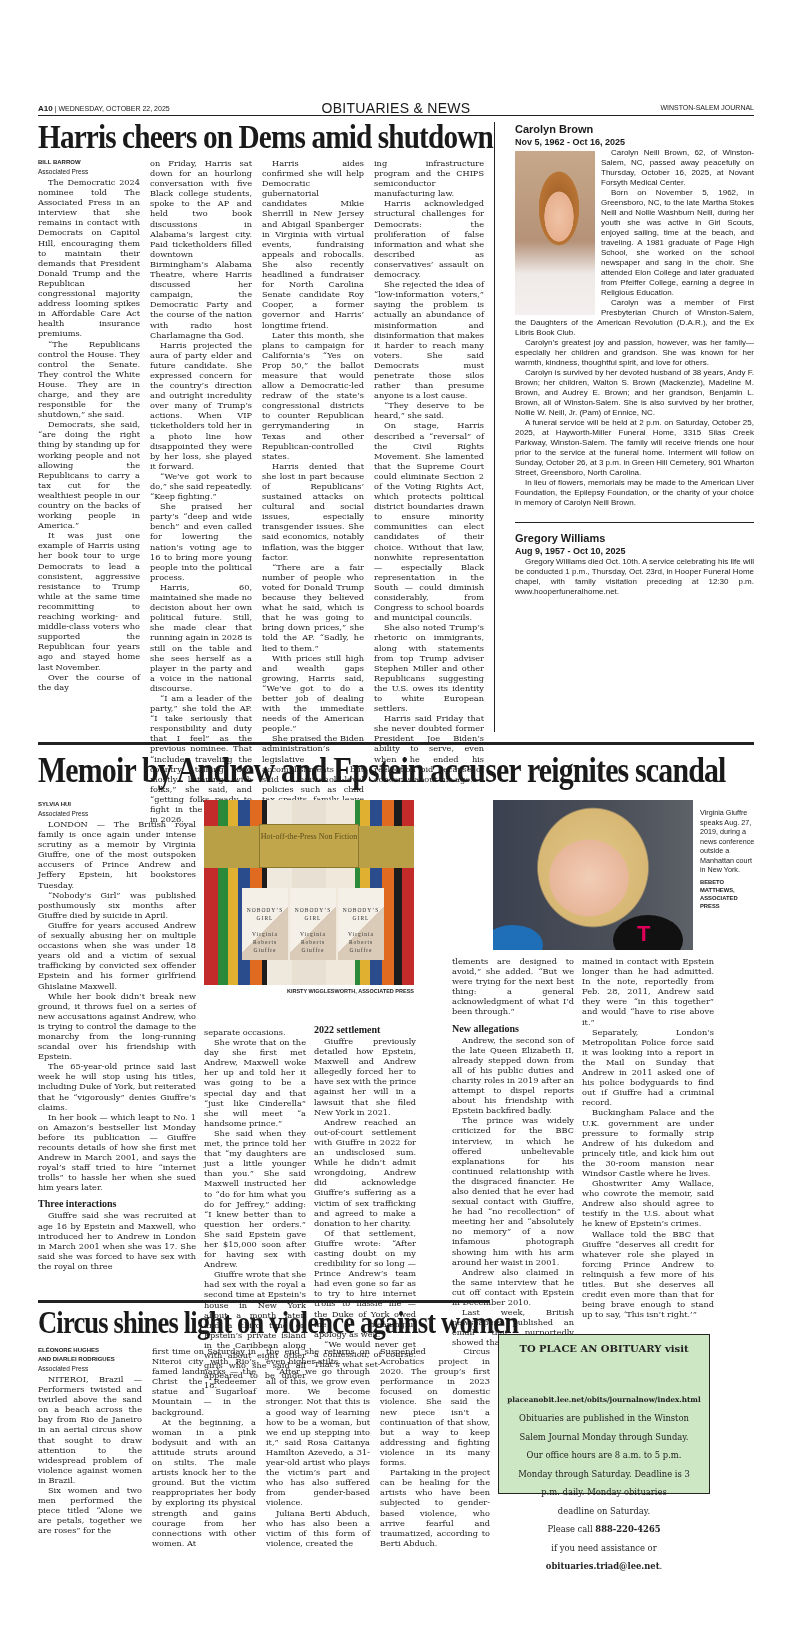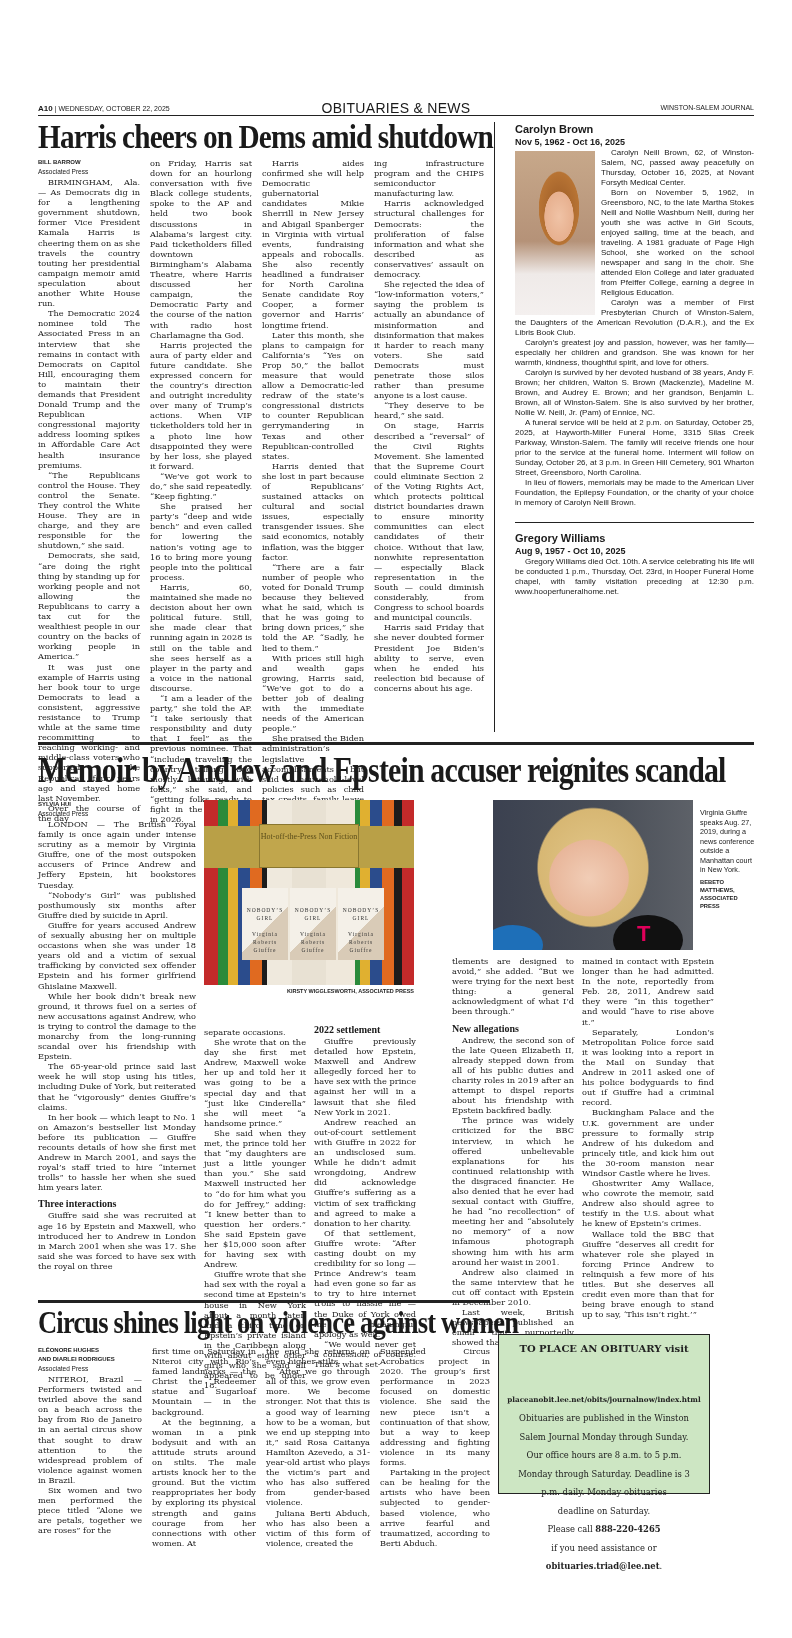--- a/index.html
+++ b/index.html
@@ -68,21 +68,20 @@
       <b>A10</b> | <span>WEDNESDAY, OCTOBER 22, 2025</span>
     </div>
     <div class="center">OBITUARIES &amp; NEWS</div>
     <div class="right">WINSTON-SALEM JOURNAL</div>
   </div>
 
   <div class="headline h1">Harris cheers on Dems amid shutdown</div>
 
   <div class="col" style="left:0; top:158px; width:102px;">
     <div class="byline"><span>BILL BARROW</span><br><span class="org">Associated Press</span></div>
-    <p>BIRMINGHAM, Ala. — As Democrats dig in for a lengthening government shutdown, former Vice President Kamala Harris is cheering them on as she travels the country touting her presidential campaign memoir amid speculation about another White House run.</p>
       <p>The Democratic 2024 nominee told The Associated Press in an interview that she remains in contact with Democrats on Capitol Hill, encouraging them to maintain their demands that President Donald Trump and the Republican congressional majority address looming spikes in Affordable Care Act health insurance premiums.</p>
       <p>“The Republicans control the House. They control the Senate. They control the White House. They are in charge, and they are responsible for the shutdown,” she said.</p>
       <p>Democrats, she said, “are doing the right thing by standing up for working people and not allowing the Republicans to carry a tax cut for the wealthiest people in our country on the backs of working people in America.”</p>
       <p>It was just one example of Harris using her book tour to urge Democrats to lead a consistent, aggressive resistance to Trump while at the same time recommitting to reaching working- and middle-class voters who supported the Republican four years ago and stayed home last November.</p>
       <p>Over the course of the day</p>
   </div>
   <div class="col" style="left:112px; top:158px; width:102px;">
     <p style="text-indent:0">on Friday, Harris sat down for an hourlong conversation with five Black college students, spoke to the AP and held two book discussions in Alabama’s largest city. Paid ticketholders filled downtown Birmingham’s Alabama Theatre, where Harris discussed her campaign, the Democratic Party and the course of the nation with radio host Charlamagne tha God.</p>
       <p>Harris projected the aura of party elder and future candidate. She expressed concern for the country’s direction and outright incredulity over many of Trump’s actions. When VIP ticketholders told her in a photo line how disappointed they were by her loss, she played it forward.</p>
       <p>“We’ve got work to do,” she said repeatedly. “Keep fighting.”</p>
@@ -97,20 +96,21 @@
       <p>“There are a fair number of people who voted for Donald Trump because they believed what he said, which is that he was going to bring down prices,” she told the AP. “Sadly, he lied to them.”</p>
       <p>With prices still high and wealth gaps growing, Harris said, “We’ve got to do a better job of dealing with the immediate needs of the American people.”</p>
       <p>She praised the Biden administration’s legislative accomplishments but said household-level policies such as child tax credits, family leave and first-time homebuyer credits should have come before a sweep-</p>
   </div>
   <div class="col" style="left:336px; top:158px; width:110px;">
     <p style="text-indent:0">ing infrastructure program and the CHIPS semiconductor manufacturing law.</p>
       <p>Harris acknowledged structural challenges for Democrats: the proliferation of false information and what she described as conservatives’ assault on democracy.</p>
       <p>She rejected the idea of “low-information voters,” saying the problem is actually an abundance of misinformation and disinformation that makes it harder to reach many voters. She said Democrats must penetrate those silos rather than presume anyone is a lost cause.</p>
       <p>“They deserve to be heard,” she said.</p>
       <p>On stage, Harris described a “reversal” of the Civil Rights Movement. She lamented that the Supreme Court could eliminate Section 2 of the Voting Rights Act, which protects political district boundaries drawn to ensure minority communities can elect candidates of their choice. Without that law, nonwhite representation — especially Black representation in the South — could diminish considerably, from Congress to school boards and municipal councils.</p>
+      <p>She also noted Trump’s rhetoric on immigrants, along with statements from top Trump adviser Stephen Miller and other Republicans suggesting the U.S. owes its identity to white European settlers.</p>
       <p>Harris said Friday that she never doubted former President Joe Biden’s ability to serve, even when he ended his reelection bid because of concerns about his age.</p>
   </div>
 
   <div class="obits">
     <div class="obit-name">Carolyn Brown</div>
     <div class="obit-dates">Nov 5, 1962 - Oct 16, 2025</div>
     <div class="obit-text">
       <div class="obit-photo"></div>
       <p>Carolyn Neill Brown, 62, of Winston-Salem, NC, passed away peacefully on Thursday, October 16, 2025, at Novant Forsyth Medical Center.</p>
       <p>Born on November 5, 1962, in Greensboro, NC, to the late Martha Stokes Neill and Nollie Washburn Neill, during her youth she was active in Girl Scouts, enjoyed sailing, time at the beach, and traveling. A 1981 graduate of Page High School, she worked on the school newspaper and sang in the choir. She attended Elon College and later graduated from Pfeiffer College, earning a degree in Religious Education.</p>

